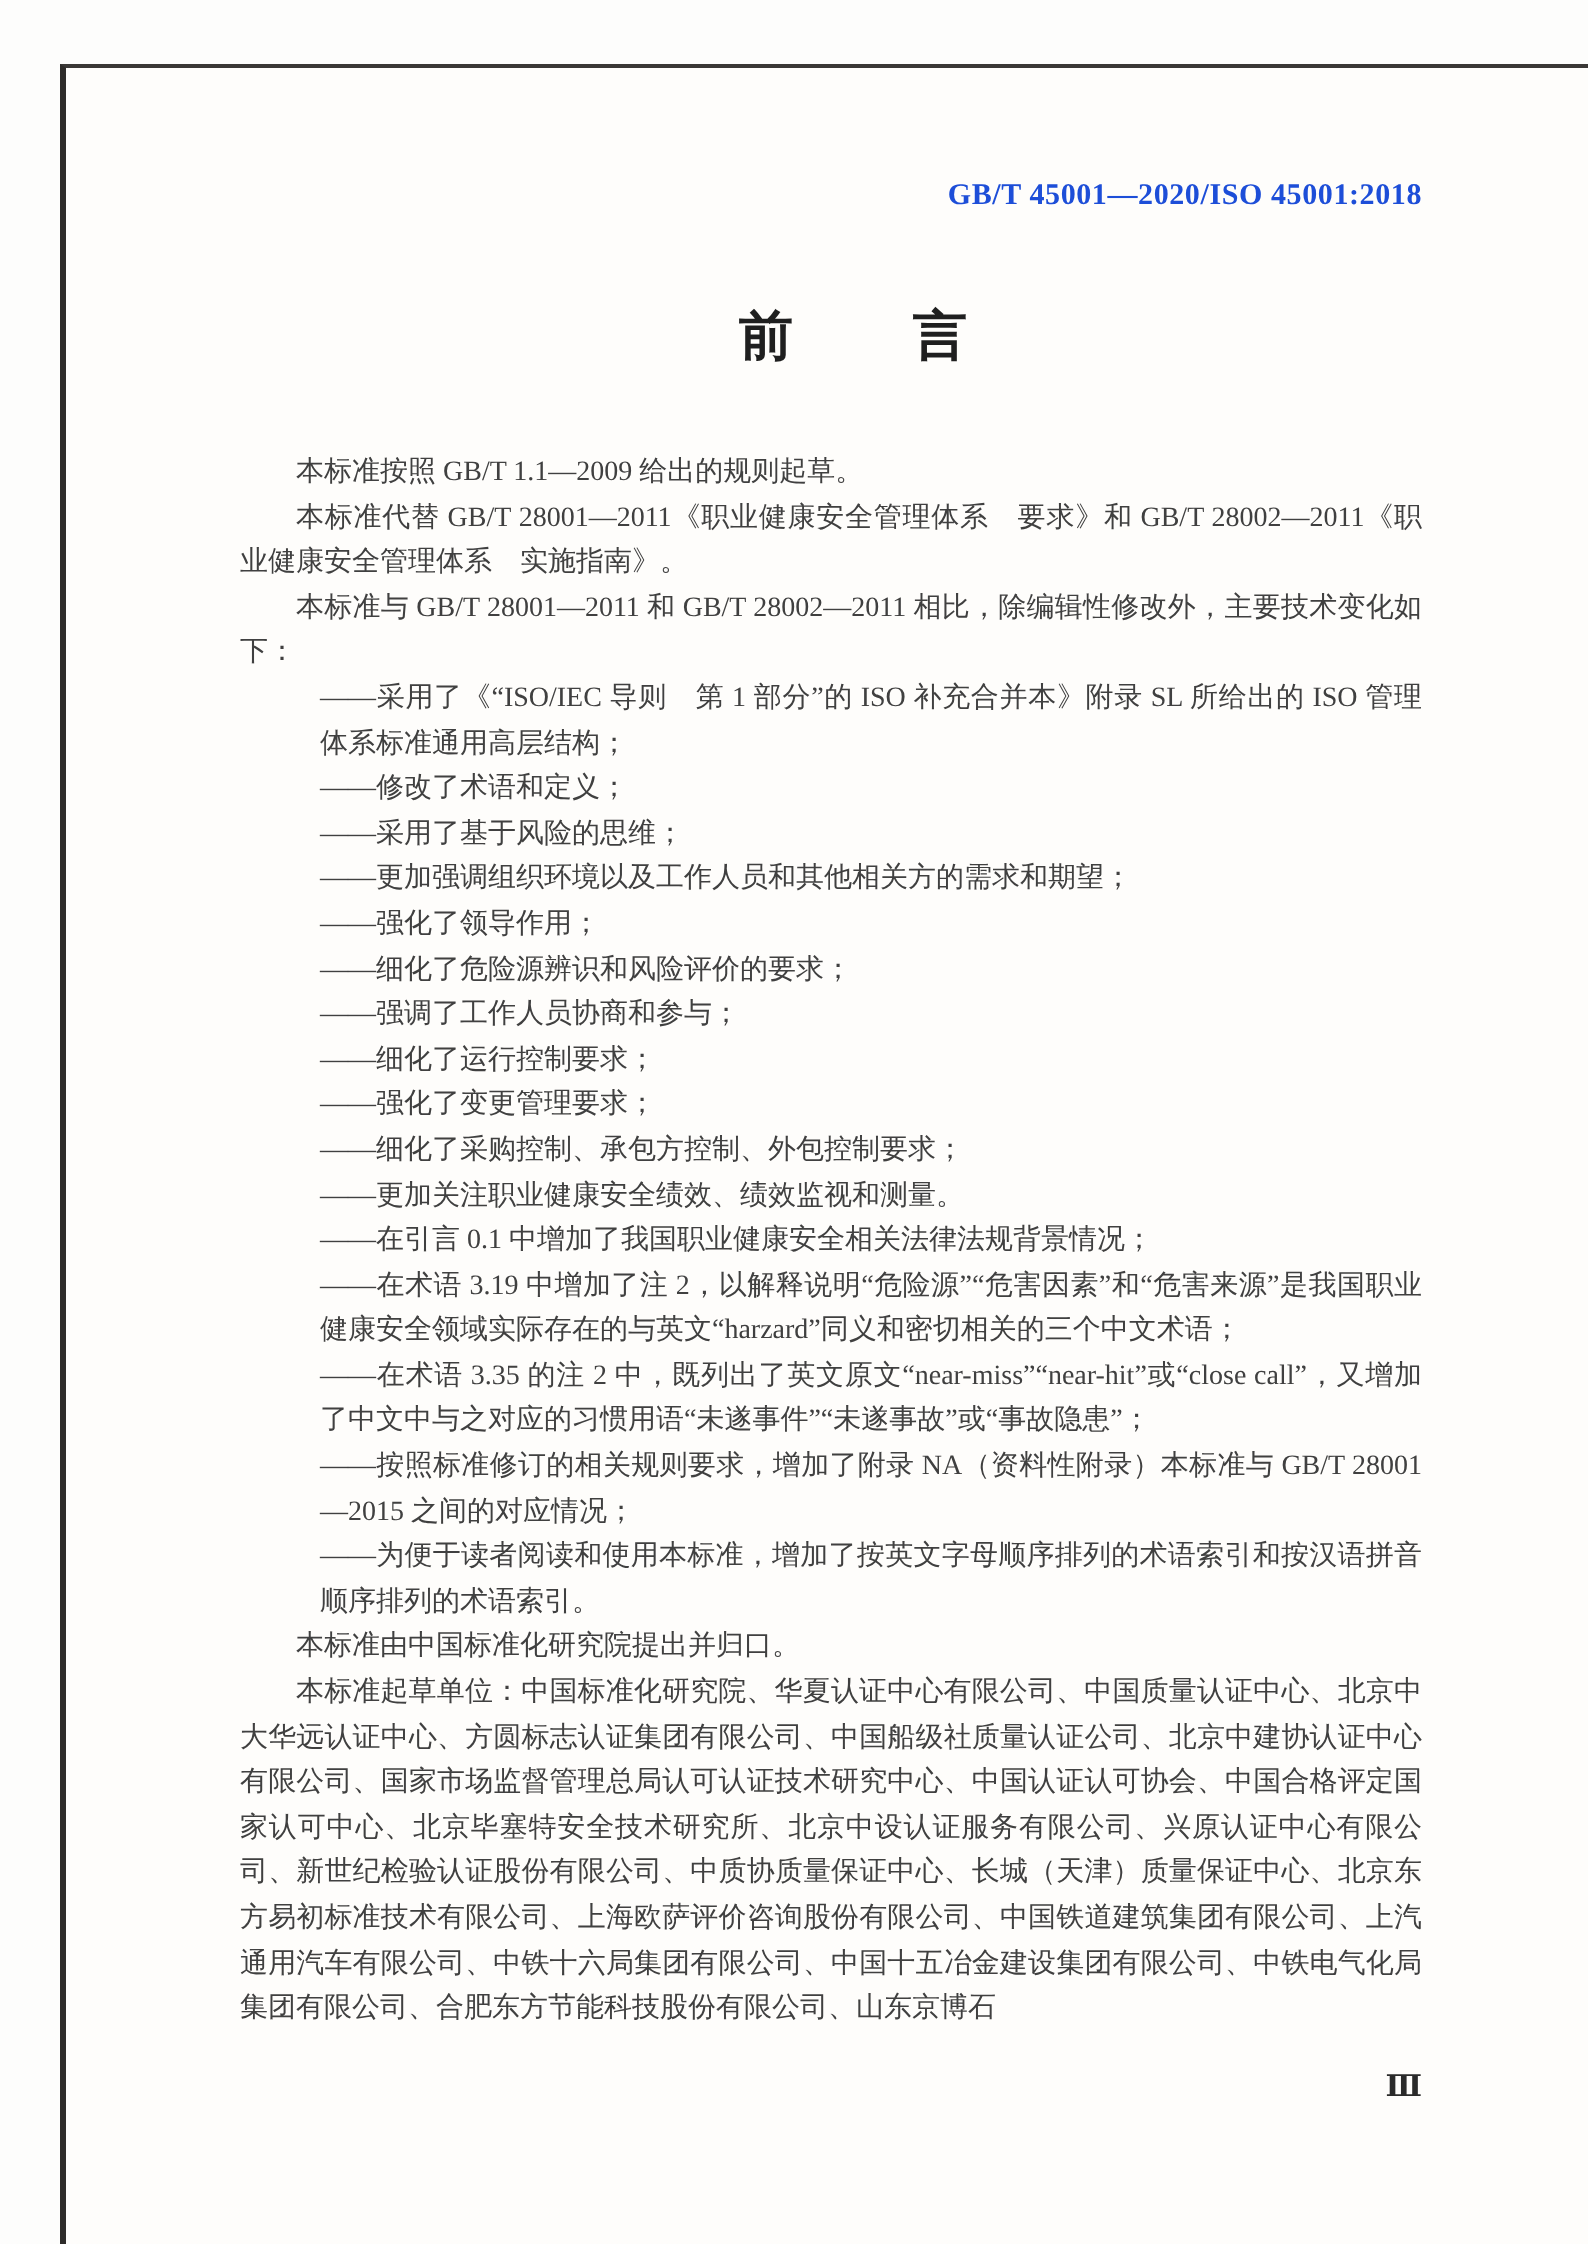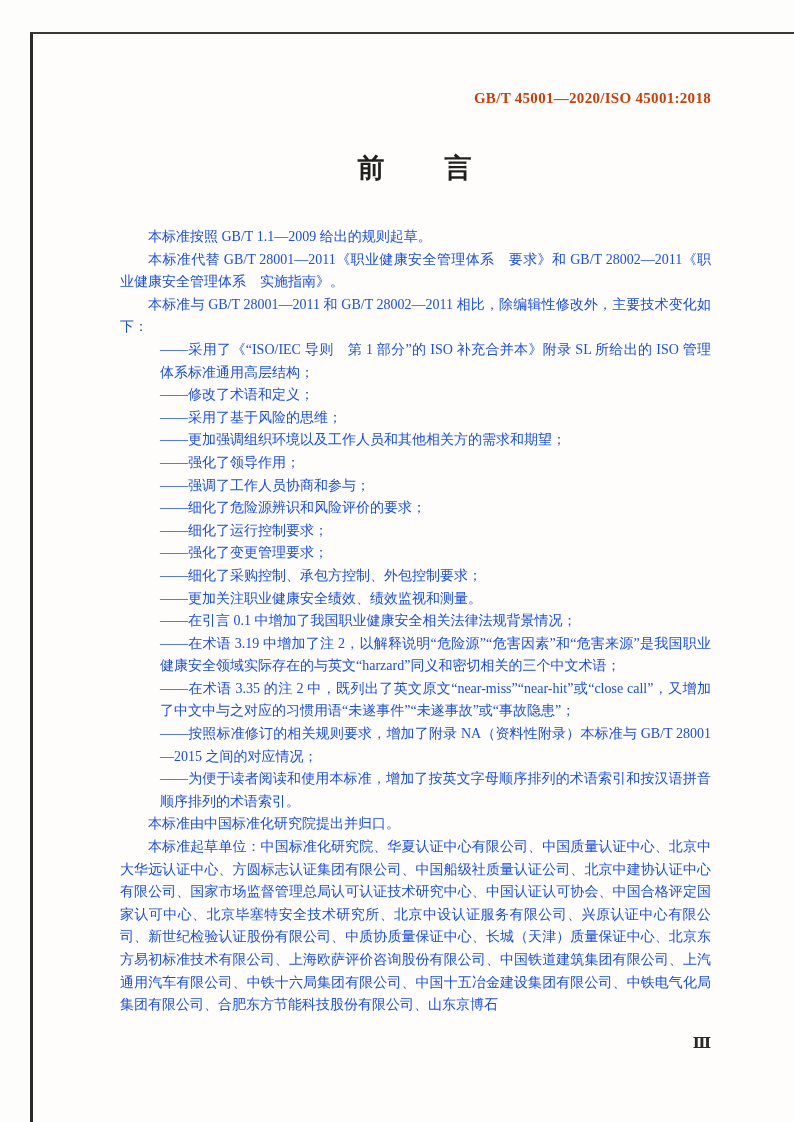--- a/index.html
+++ b/index.html
@@ -36,44 +36,44 @@
   }
   .doc-header {
     position: absolute;
     top: 56px;
     left: 87px;
     width: 591px;
     text-align: right;
     font-size: 15px;
     font-weight: bold;
     letter-spacing: 0.3px;
-    color: #c2410c;
+    color: #1d4ed8;
     white-space: nowrap;
   }
   .doc-title {
     position: absolute;
     top: 116px;
-    left: 87px;
+    left: 99px;
     width: 591px;
     margin: 0;
     text-align: center;
     font-size: 27px;
     font-weight: bold;
     color: #1f1f1f;
     letter-spacing: 2px;
   }
   .doc-body {
     position: absolute;
     top: 192px;
     left: 87px;
     width: 591px;
     font-size: 14px;
     line-height: 22.6px;
     text-align: justify;
-    color: #1d4ed8;
+    color: #404040;
   }
   .doc-body p {
     margin: 0;
     padding: 0;
   }
   .doc-body p.para {
     text-indent: 28px;
   }
   .doc-body p.dash {
     margin-left: 40px;
@@ -102,22 +102,22 @@
 
     <div class="doc-body">
         <p class="para">本标准按照 GB/T 1.1—2009 给出的规则起草。</p>
         <p class="para">本标准代替 GB/T 28001—2011《职业健康安全管理体系　要求》和 GB/T 28002—2011《职业健康安全管理体系　实施指南》。</p>
         <p class="para">本标准与 GB/T 28001—2011 和 GB/T 28002—2011 相比，除编辑性修改外，主要技术变化如下：</p>
         <p class="dash">——采用了《“ISO/IEC 导则　第 1 部分”的 ISO 补充合并本》附录 SL 所给出的 ISO 管理体系标准通用高层结构；</p>
         <p class="dash">——修改了术语和定义；</p>
         <p class="dash">——采用了基于风险的思维；</p>
         <p class="dash">——更加强调组织环境以及工作人员和其他相关方的需求和期望；</p>
         <p class="dash">——强化了领导作用；</p>
+        <p class="dash">——细化了危险源辨识和风险评价的要求；</p>
         <p class="dash">——强调了工作人员协商和参与；</p>
-        <p class="dash">——细化了危险源辨识和风险评价的要求；</p>
         <p class="dash">——细化了运行控制要求；</p>
         <p class="dash">——强化了变更管理要求；</p>
         <p class="dash">——细化了采购控制、承包方控制、外包控制要求；</p>
         <p class="dash">——更加关注职业健康安全绩效、绩效监视和测量。</p>
         <p class="dash">——在引言 0.1 中增加了我国职业健康安全相关法律法规背景情况；</p>
         <p class="dash">——在术语 3.19 中增加了注 2，以解释说明“危险源”“危害因素”和“危害来源”是我国职业健康安全领域实际存在的与英文“harzard”同义和密切相关的三个中文术语；</p>
         <p class="dash">——在术语 3.35 的注 2 中，既列出了英文原文“near-miss”“near-hit”或“close call”，又增加了中文中与之对应的习惯用语“未遂事件”“未遂事故”或“事故隐患”；</p>
         <p class="dash">——按照标准修订的相关规则要求，增加了附录 NA（资料性附录）本标准与 GB/T 28001—2015 之间的对应情况；</p>
         <p class="dash">——为便于读者阅读和使用本标准，增加了按英文字母顺序排列的术语索引和按汉语拼音顺序排列的术语索引。</p>
         <p class="para">本标准由中国标准化研究院提出并归口。</p>

